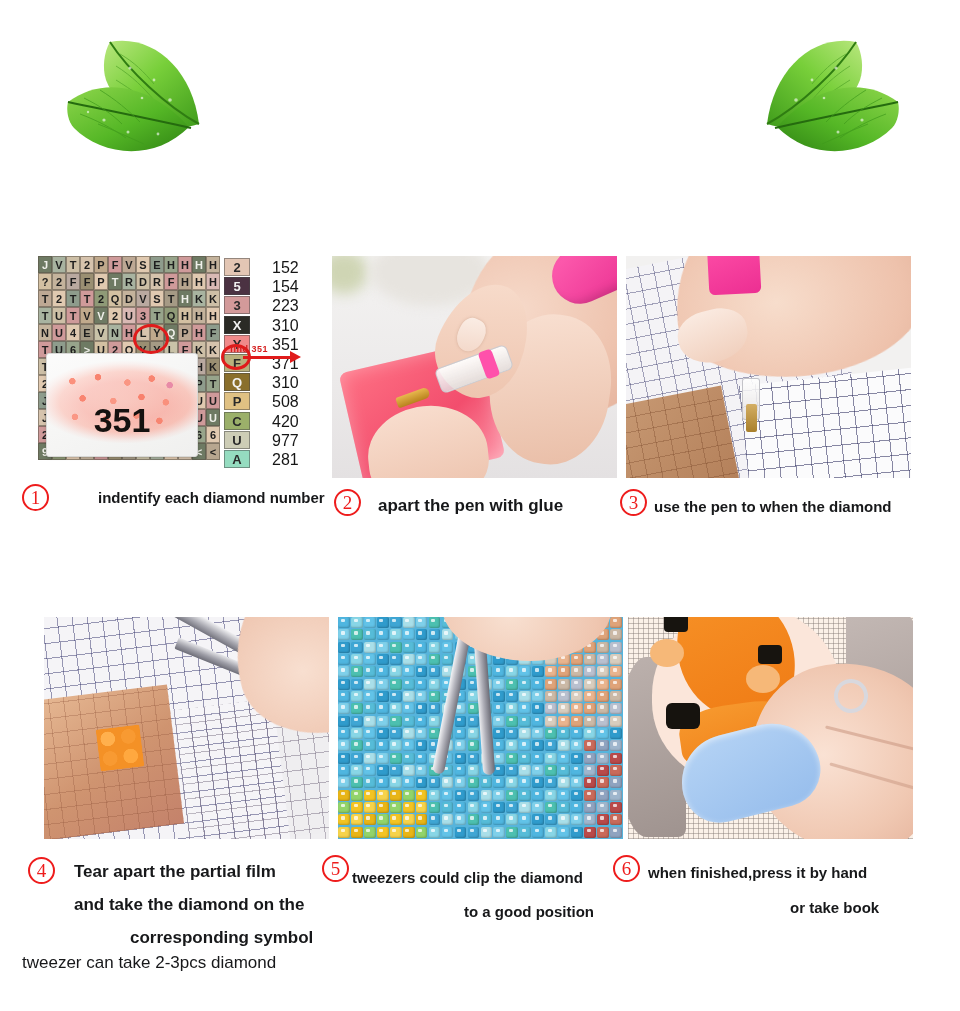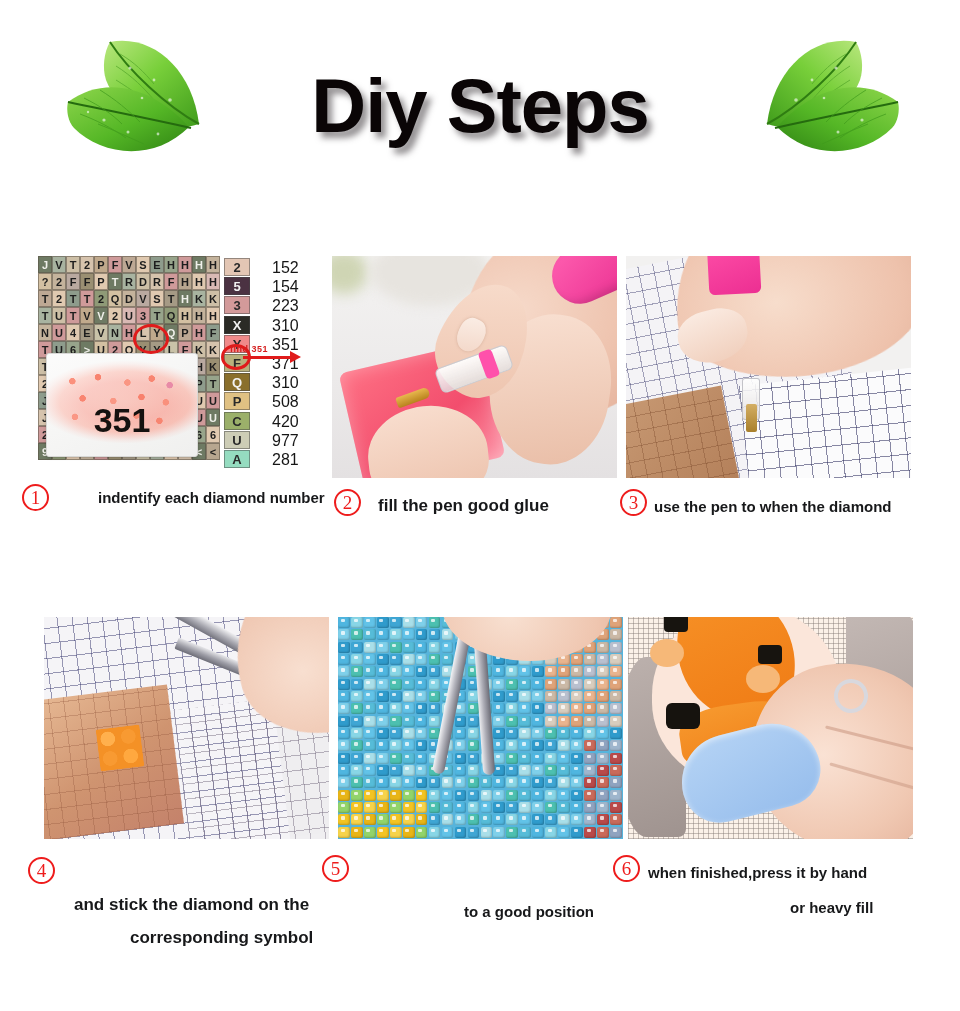--- a/index.html
+++ b/index.html
@@ -332,21 +332,20 @@
           <circle cx="112" cy="72" r="1.8"></circle>
             <circle cx="84" cy="70" r="1.3"></circle>
           <circle cx="46" cy="92" r="1.6"></circle>
             <circle cx="70" cy="104" r="1.5"></circle>
           <circle cx="100" cy="106" r="1.4"></circle>
             <circle cx="30" cy="84" r="1.2"></circle>
         </g>
       </svg>
     </div>
 
-    <div class="title">Diy Steps</div>
 
     <div class="leaf-group leaf-right">
       <svg width="160" height="155" viewBox="0 0 160 155">
         <g transform="translate(160,0) scale(-1,1)">
           <path d="M52 14 C94 6 134 40 141 96 C104 108 62 88 48 52 C44 40 46 24 52 14 Z" fill="url(#lg1)"></path>
           <path d="M52 14 C70 42 108 78 141 96" stroke="#2f7d12" stroke-width="2" fill="none"></path>
           <g stroke="#55a82b" stroke-width="1" fill="none" opacity=".75">
             <path d="M62 26 C76 34 86 44 96 56"></path>
               <path d="M58 38 C74 48 86 60 96 72"></path>
             <path d="M58 52 C74 62 88 72 100 82"></path>
@@ -599,21 +598,21 @@
       <div class="penpink"></div>
       <div class="tiptube"></div>
         <div class="tipgold"></div>
     </div>
   </div>
 
   <div class="num-circle" style="left:22px; top:484px;">1</div>
   <div class="cap-text" style="left:98px; top:489px;">indentify each diamond number</div>
 
   <div class="num-circle" style="left:334px; top:489px;">2</div>
-  <div class="cap-text" style="left:378px; top:496px; font-size:17px;">fill the pen good glue</div>
+  <div class="cap-text" style="left:378px; top:496px; font-size:17px;">apart the pen with glue</div>
 
   <div class="num-circle" style="left:620px; top:489px;">3</div>
   <div class="cap-text" style="left:654px; top:498px;">use the pen to when the diamond</div>
 
   <div class="panel p4" style="left:44px; top:617px;">
     <div class="photo">
       <div class="base"></div>
       <div class="skin"></div>
       <div class="orange"></div>
       <div class="film"></div>
@@ -1836,24 +1835,27 @@
       <div class="nose"></div>
       <div class="hand"></div>
       <div class="fsep1"></div>
         <div class="fsep2"></div>
       <div class="ring"></div>
       <div class="tool"></div>
     </div>
   </div>
 
   <div class="num-circle" style="left:28px; top:857px;">4</div>
-  <div class="cap-text" style="left:74px; top:895px; font-size:17px;">and stick the diamond on the</div>
+  <div class="cap-text" style="left:74px; top:862px; font-size:17px;">Tear apart the partial film</div>
+  <div class="cap-text" style="left:74px; top:895px; font-size:17px;">and take the diamond on the</div>
   <div class="cap-text" style="left:130px; top:928px; font-size:17px;">corresponding symbol</div>
 
   <div class="num-circle" style="left:322px; top:855px;">5</div>
+  <div class="cap-text" style="left:352px; top:869px;">tweezers could clip the diamond</div>
   <div class="cap-text" style="left:464px; top:903px;">to a good position</div>
 
   <div class="num-circle" style="left:613px; top:855px;">6</div>
   <div class="cap-text" style="left:648px; top:864px;">when finished,press it by hand</div>
-  <div class="cap-text" style="left:790px; top:899px;">or heavy fill</div>
-
+  <div class="cap-text" style="left:790px; top:899px;">or take book</div>
+
+  <div class="cap-text light" style="left:22px; top:953px;">tweezer can take 2-3pcs diamond</div>
 
 </div>
 
 </body></html>

